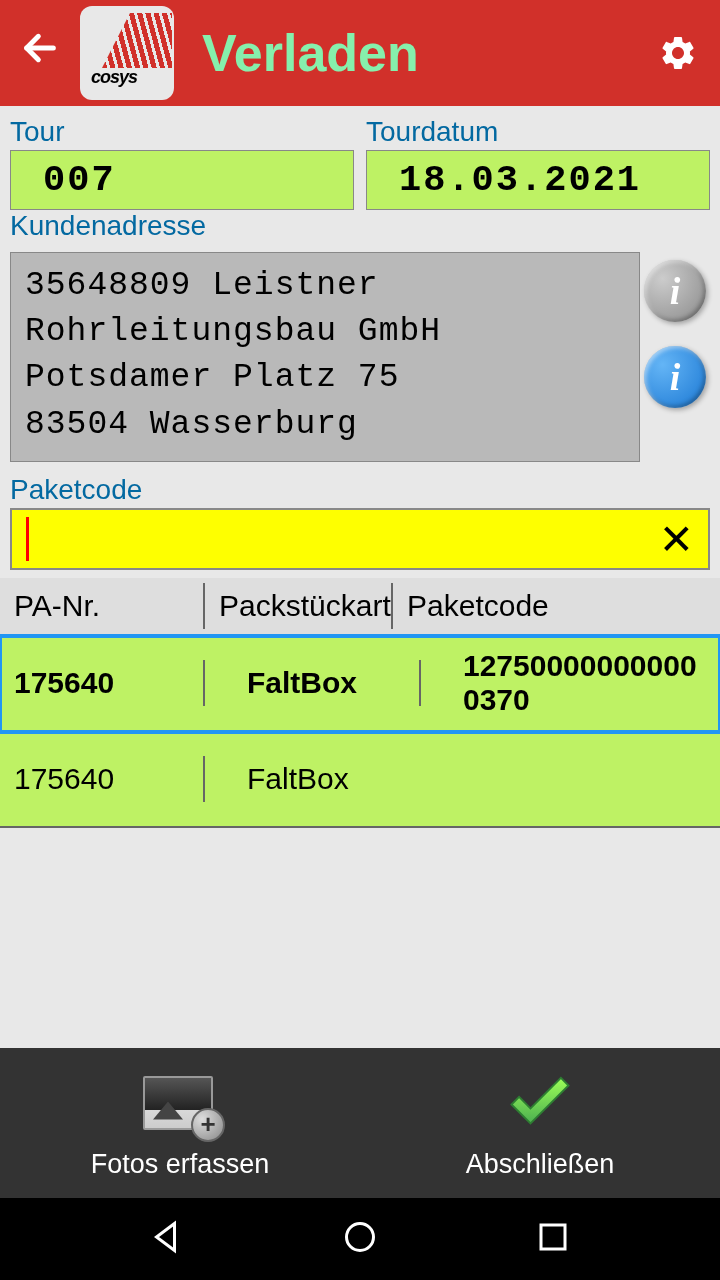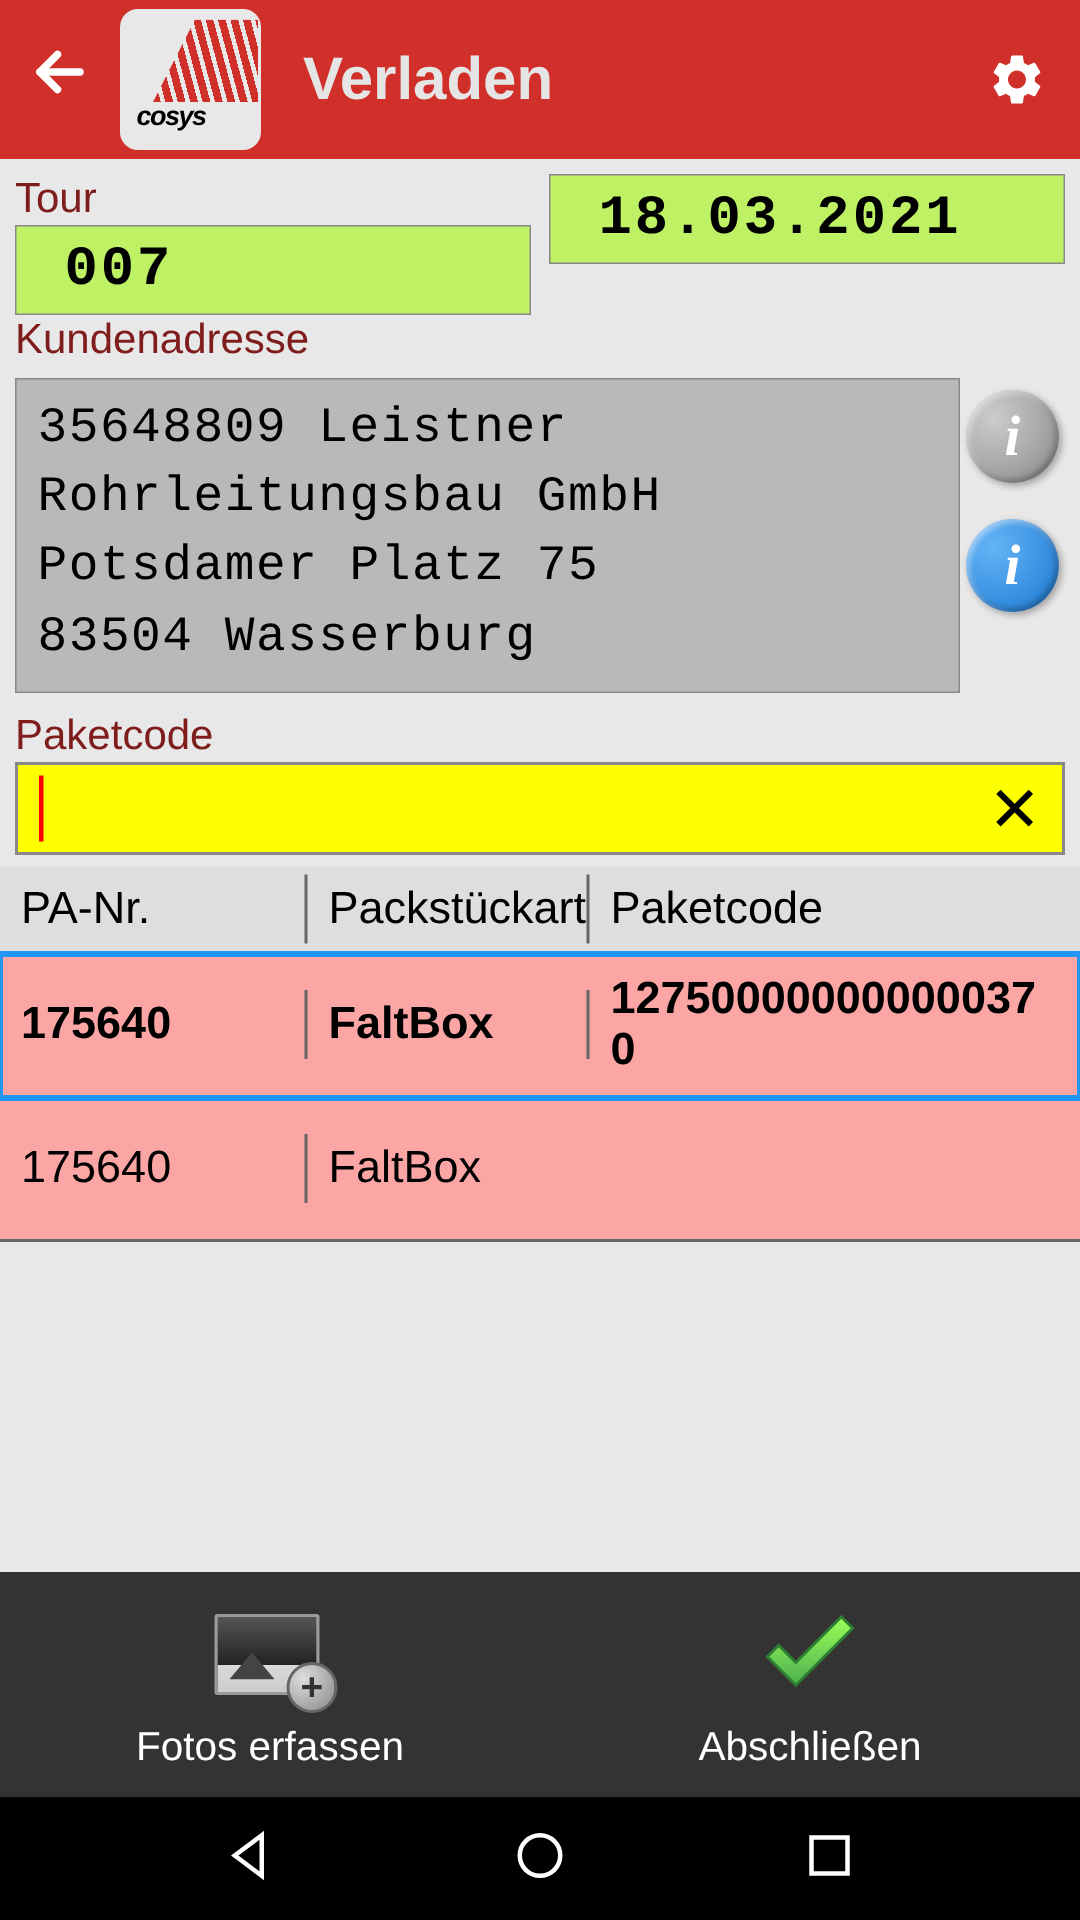--- a/index.html
+++ b/index.html
@@ -61,22 +61,22 @@
     position: absolute;
     bottom: 0;
     left: 4px;
     font-size: 18px;
     font-weight: 900;
     color: #000;
     font-style: italic;
     letter-spacing: -1px;
   }
   .title {
-    color: #e5e5e5;
-    font-size: 40px;
+    color: #86efac;
+    font-size: 52px;
     font-weight: bold;
     margin-left: 16px;
     flex: 1;
   }
   .gear {
     width: 44px;
     height: 44px;
     display: flex;
     align-items: center;
     justify-content: center;
@@ -86,21 +86,21 @@
   .content {
     flex: 1;
     padding: 10px 10px 0 10px;
     display: flex;
     flex-direction: column;
   }
   .row { display: flex; gap: 12px; }
   .field { flex: 1; }
   .field-label {
     font-size: 28px;
-    color: #7f1d1d;
+    color: #0369a1;
     margin-bottom: 2px;
   }
   .field-box {
     background: #bef264;
     border: 1px solid #888;
     padding: 8px 32px;
     font-size: 37px;
     font-family: 'Courier New', monospace;
     font-weight: bold;
     letter-spacing: 2px;
@@ -185,24 +185,25 @@
     padding: 6px 14px;
     font-size: 30px;
     border-right: 2px solid #666;
   }
   .th:last-child, .td:last-child { border-right: none; }
   .col1 { width: 205px; flex-shrink: 0; }
   .col2 { width: 188px; flex-shrink: 0; }
   .col3 { flex: 1; word-break: break-all; }
   .table-row {
     display: flex;
-    background: #fca5a5;
+    background: #bef264;
     border-bottom: 2px solid #666;
     min-height: 96px;
     align-items: center;
+    gap: 28px;
   }
   .table-row.selected {
     font-weight: bold;
     outline: 4px solid #2196f3;
     outline-offset: -2px;
     position: relative;
     z-index: 1;
   }
   .td { display: flex; align-items: center; height: 100%; }
 
@@ -311,20 +312,21 @@
   </div>
 </div>
 
 <div class="content">
   <div class="row">
     <div class="field">
       <div class="field-label">Tour</div>
       <div class="field-box">007</div>
     </div>
     <div class="field">
+      <div class="field-label">Tourdatum</div>
       <div class="field-box">18.03.2021</div>
     </div>
   </div>
 
   <div style="">
     <div class="field-label">Kundenadresse</div>
     <div class="address-row">
       <div class="address-box">35648809 Leistner Rohrleitungsbau GmbH
 Potsdamer Platz 75
 83504 Wasserburg</div>

